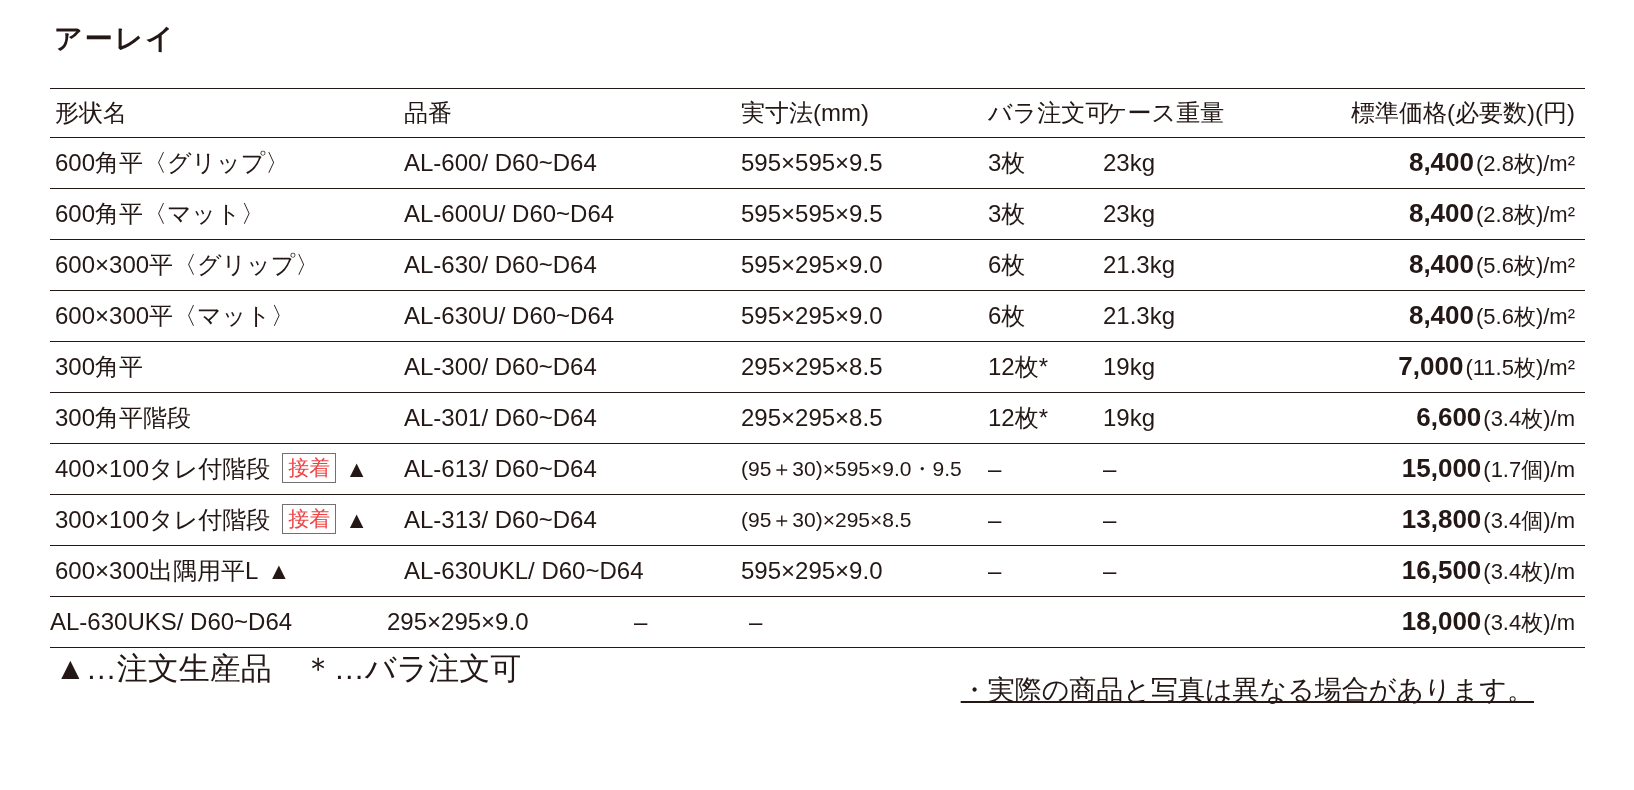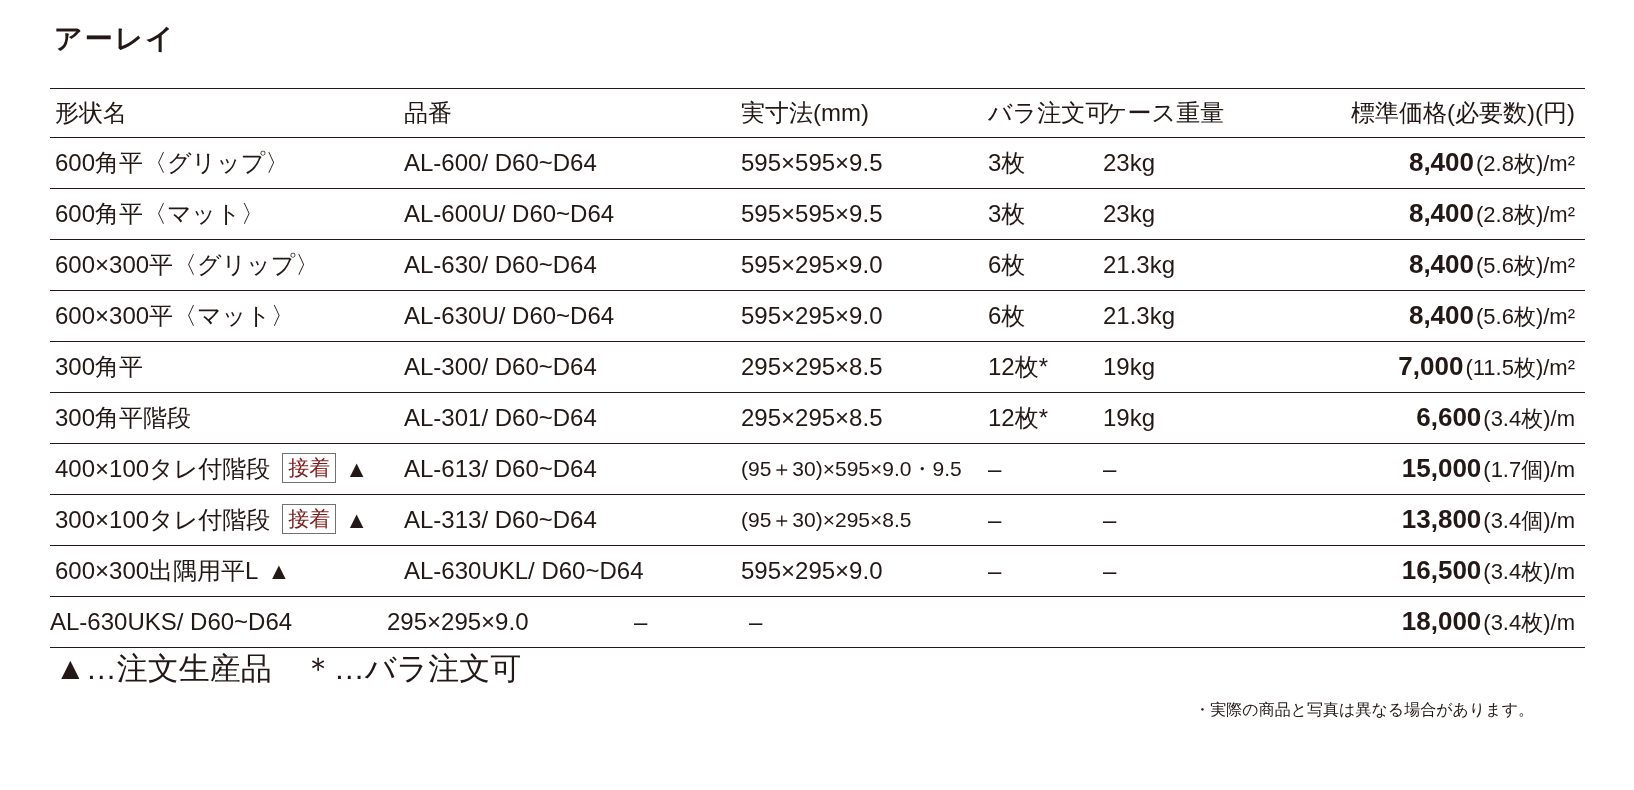--- a/index.html
+++ b/index.html
@@ -36,35 +36,36 @@
   .c-size{width:247px;}
   .c-qty{width:115px;}
   .c-weight{width:152px;}
   .c-price{flex:1;text-align:right;padding-right:10px;}
   .c-size.narrow{font-size:21px;}
   .pn{font-weight:700;font-size:26px;}
   .pu{font-size:22px;margin-left:2px;}
   .badge{
     display:inline-block;
     border:1.5px solid #727171;
-    color:#7f1d1d;
+    color:#ef4444;
     font-size:21px;
     line-height:1.25;
     padding:1px 5px;
     margin-left:12px;
     vertical-align:2px;
   }
   .tri{margin-left:9px;font-size:23px;}
   .legend{
     position:absolute;left:55px;top:648px;
     font-size:31px;
   }
   .photo-note{
-    position:absolute;right:100px;top:700px;
-    font-size:16px;
+    position:absolute;right:100px;top:672px;
+    font-size:27px;
+    text-decoration:underline;
   }
 </style>
 </head>
 <body>
 
 <div class="page">
 
   <h1 class="title">アーレイ</h1>
 
   <div class="spec-table">

